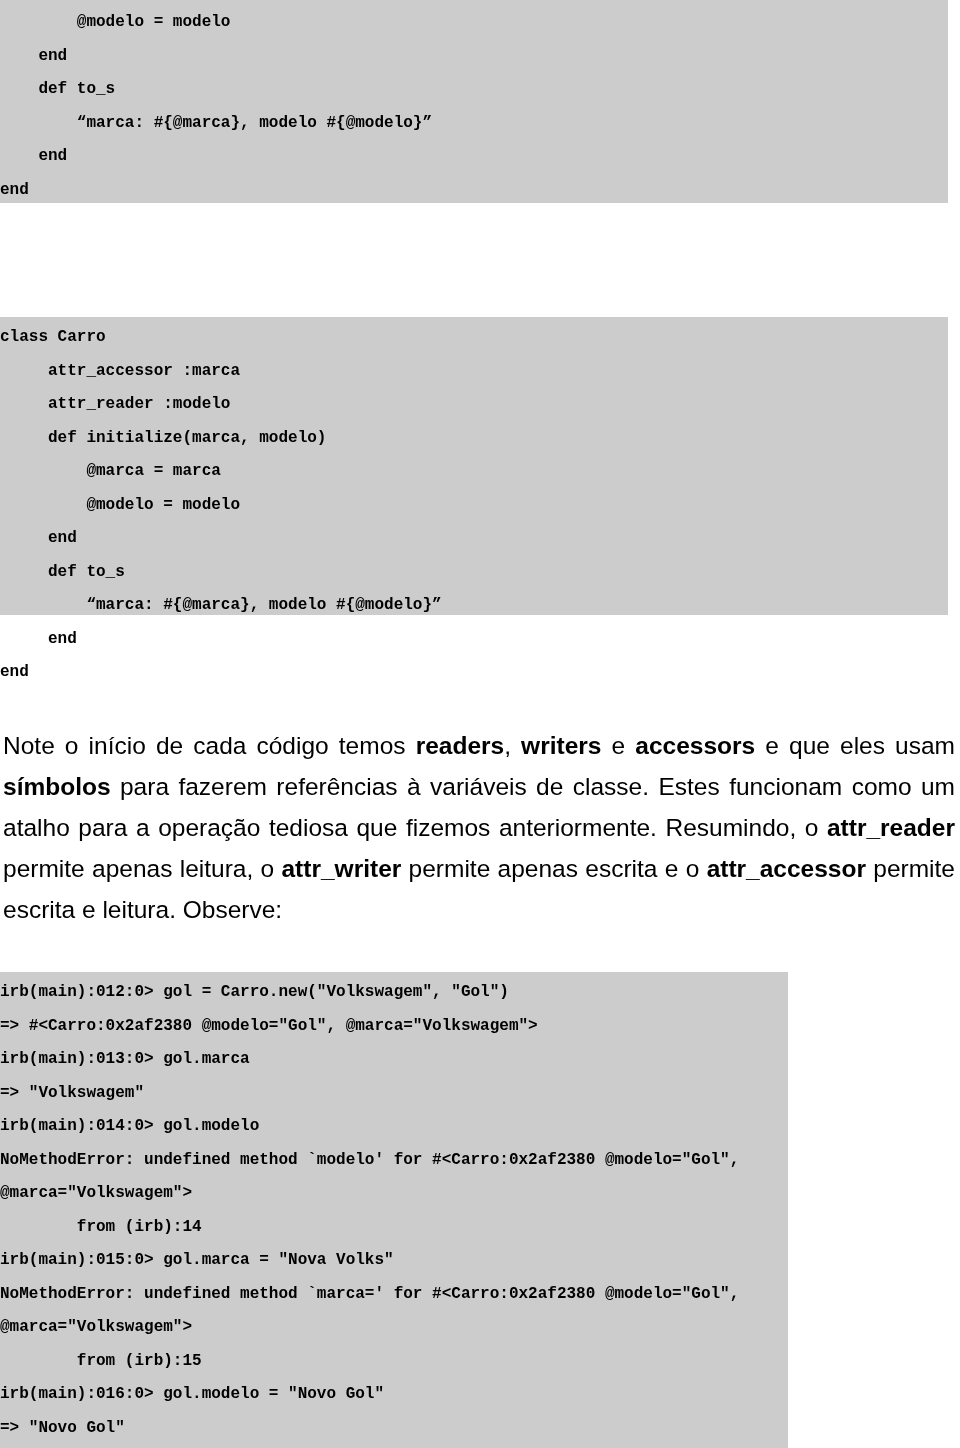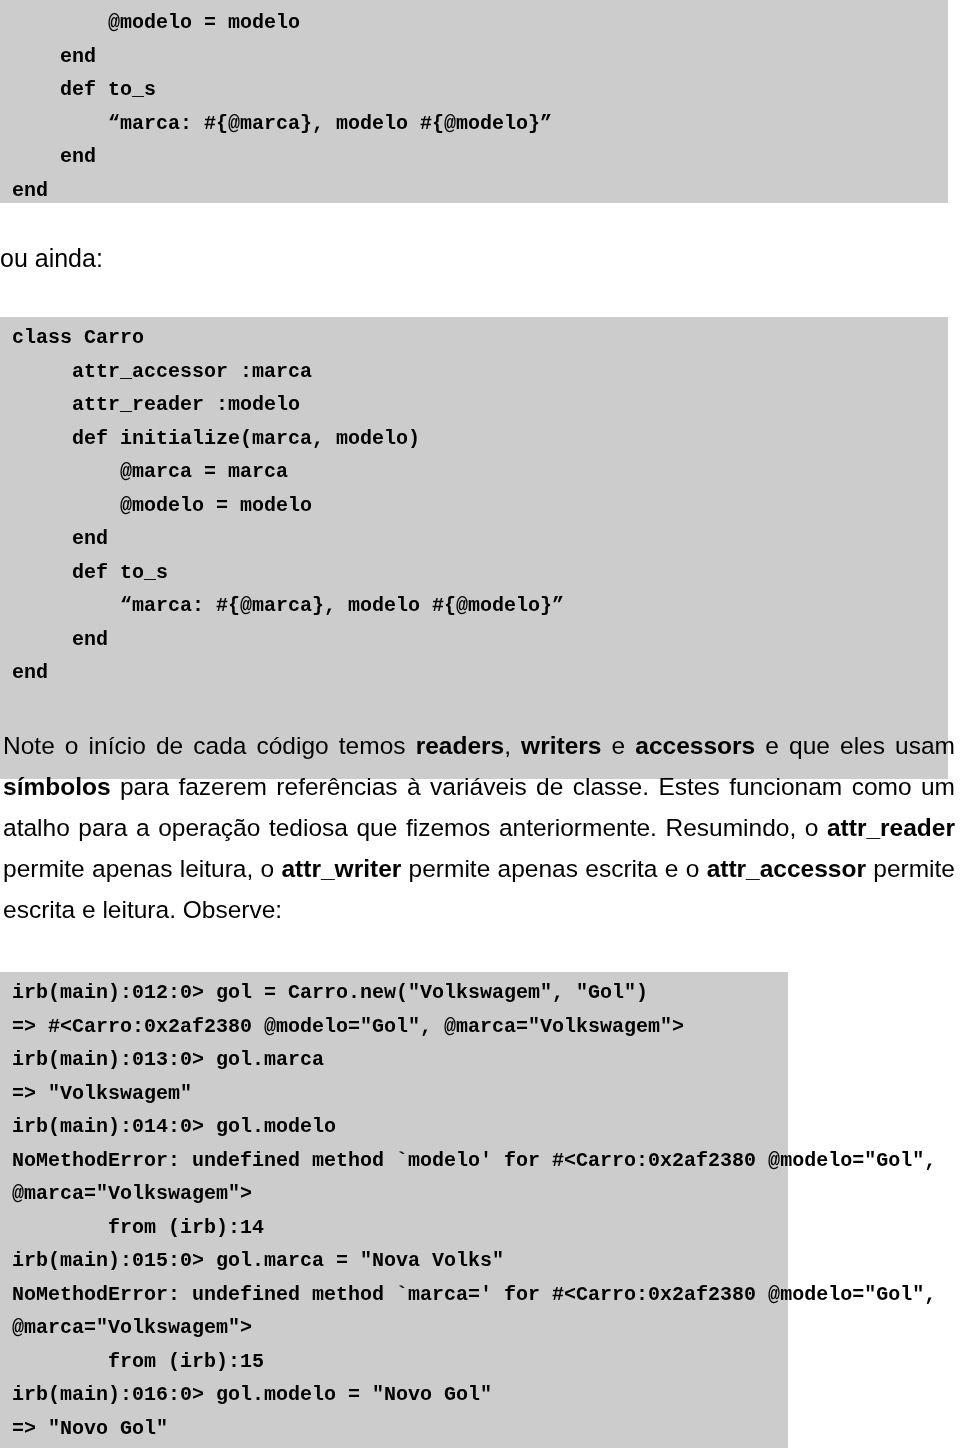--- a/index.html
+++ b/index.html
@@ -24,27 +24,26 @@
     background: #ffffff;
   }
 
   
   .code-block {
     position: absolute;
     left: 0;
     background: #cccccc;
     font-family: "Liberation Mono", "DejaVu Sans Mono", monospace;
     font-weight: 700;
-    font-size: 20px;
+    font-size: 16px;
     line-height: 33.5px;
     color: #000000;
     white-space: pre;
     letter-spacing: 0px;
     box-sizing: border-box;
-    padding-left: 12px;
   }
 
   .code-line {
     display: block;
     height: 33.5px;
     white-space: pre;
     overflow: visible;
   }
 
   
@@ -52,21 +51,21 @@
     top: 0px;
     width: 948px;
     height: 203px;
     padding-top: 6px;
   }
 
   
   #code-block-2 {
     top: 317px;
     width: 948px;
-    height: 462px;
+    height: 298px;
     padding-top: 4px;
   }
 
   
   #code-block-3 {
     top: 972px;
     width: 788px;
     height: 476px;
     padding-top: 4px;
   }
@@ -107,21 +106,20 @@
     
   }
 </style>
 </head>
 <body>
 
 <div class="page">
 
   <div class="code-block" id="code-block-1"><span class="code-line">        @modelo = modelo</span><span class="code-line">    end</span><span class="code-line">    def to_s</span><span class="code-line">        “marca: #{@marca}, modelo #{@modelo}”</span><span class="code-line">    end</span><span class="code-line">end</span></div>
 
-  <div class="prose-line" id="ou-ainda">ou ainda:</div>
 
   <div class="code-block" id="code-block-2"><span class="code-line">class Carro</span><span class="code-line">     attr_accessor :marca</span><span class="code-line">     attr_reader :modelo</span><span class="code-line">     def initialize(marca, modelo)</span><span class="code-line">         @marca = marca</span><span class="code-line">         @modelo = modelo</span><span class="code-line">     end</span><span class="code-line">     def to_s</span><span class="code-line">         “marca: #{@marca}, modelo #{@modelo}”</span><span class="code-line">     end</span><span class="code-line">end</span></div>
 
   <div class="para"><span class="para-seg">Note o início de cada código temos </span><b class="para-seg">readers</b><span class="para-seg">, </span><b class="para-seg">writers</b><span class="para-seg"> e </span><b class="para-seg">accessors</b><span class="para-seg"> e que eles usam </span><b class="para-seg">símbolos</b><span class="para-seg"> para fazerem referências à variáveis de classe. Estes funcionam como um atalho para a operação tediosa que fizemos anteriormente. Resumindo, o </span><b class="para-seg">attr_reader</b><span class="para-seg"> permite apenas leitura, o </span><b class="para-seg">attr_writer</b><span class="para-seg"> permite apenas escrita e o </span><b class="para-seg">attr_accessor</b><span class="para-seg"> permite escrita e leitura. Observe:</span></div>
 
   <div class="code-block" id="code-block-3"><span class="code-line">irb(main):012:0&gt; gol = Carro.new("Volkswagem", "Gol")</span><span class="code-line">=&gt; #&lt;Carro:0x2af2380 @modelo="Gol", @marca="Volkswagem"&gt;</span><span class="code-line">irb(main):013:0&gt; gol.marca</span><span class="code-line">=&gt; "Volkswagem"</span><span class="code-line">irb(main):014:0&gt; gol.modelo</span><span class="code-line">NoMethodError: undefined method `modelo' for #&lt;Carro:0x2af2380 @modelo="Gol",</span><span class="code-line">@marca="Volkswagem"&gt;</span><span class="code-line">        from (irb):14</span><span class="code-line">irb(main):015:0&gt; gol.marca = "Nova Volks"</span><span class="code-line">NoMethodError: undefined method `marca=' for #&lt;Carro:0x2af2380 @modelo="Gol",</span><span class="code-line">@marca="Volkswagem"&gt;</span><span class="code-line">        from (irb):15</span><span class="code-line">irb(main):016:0&gt; gol.modelo = "Novo Gol"</span><span class="code-line">=&gt; "Novo Gol"</span></div>
 
 </div>
 
 </body></html>

